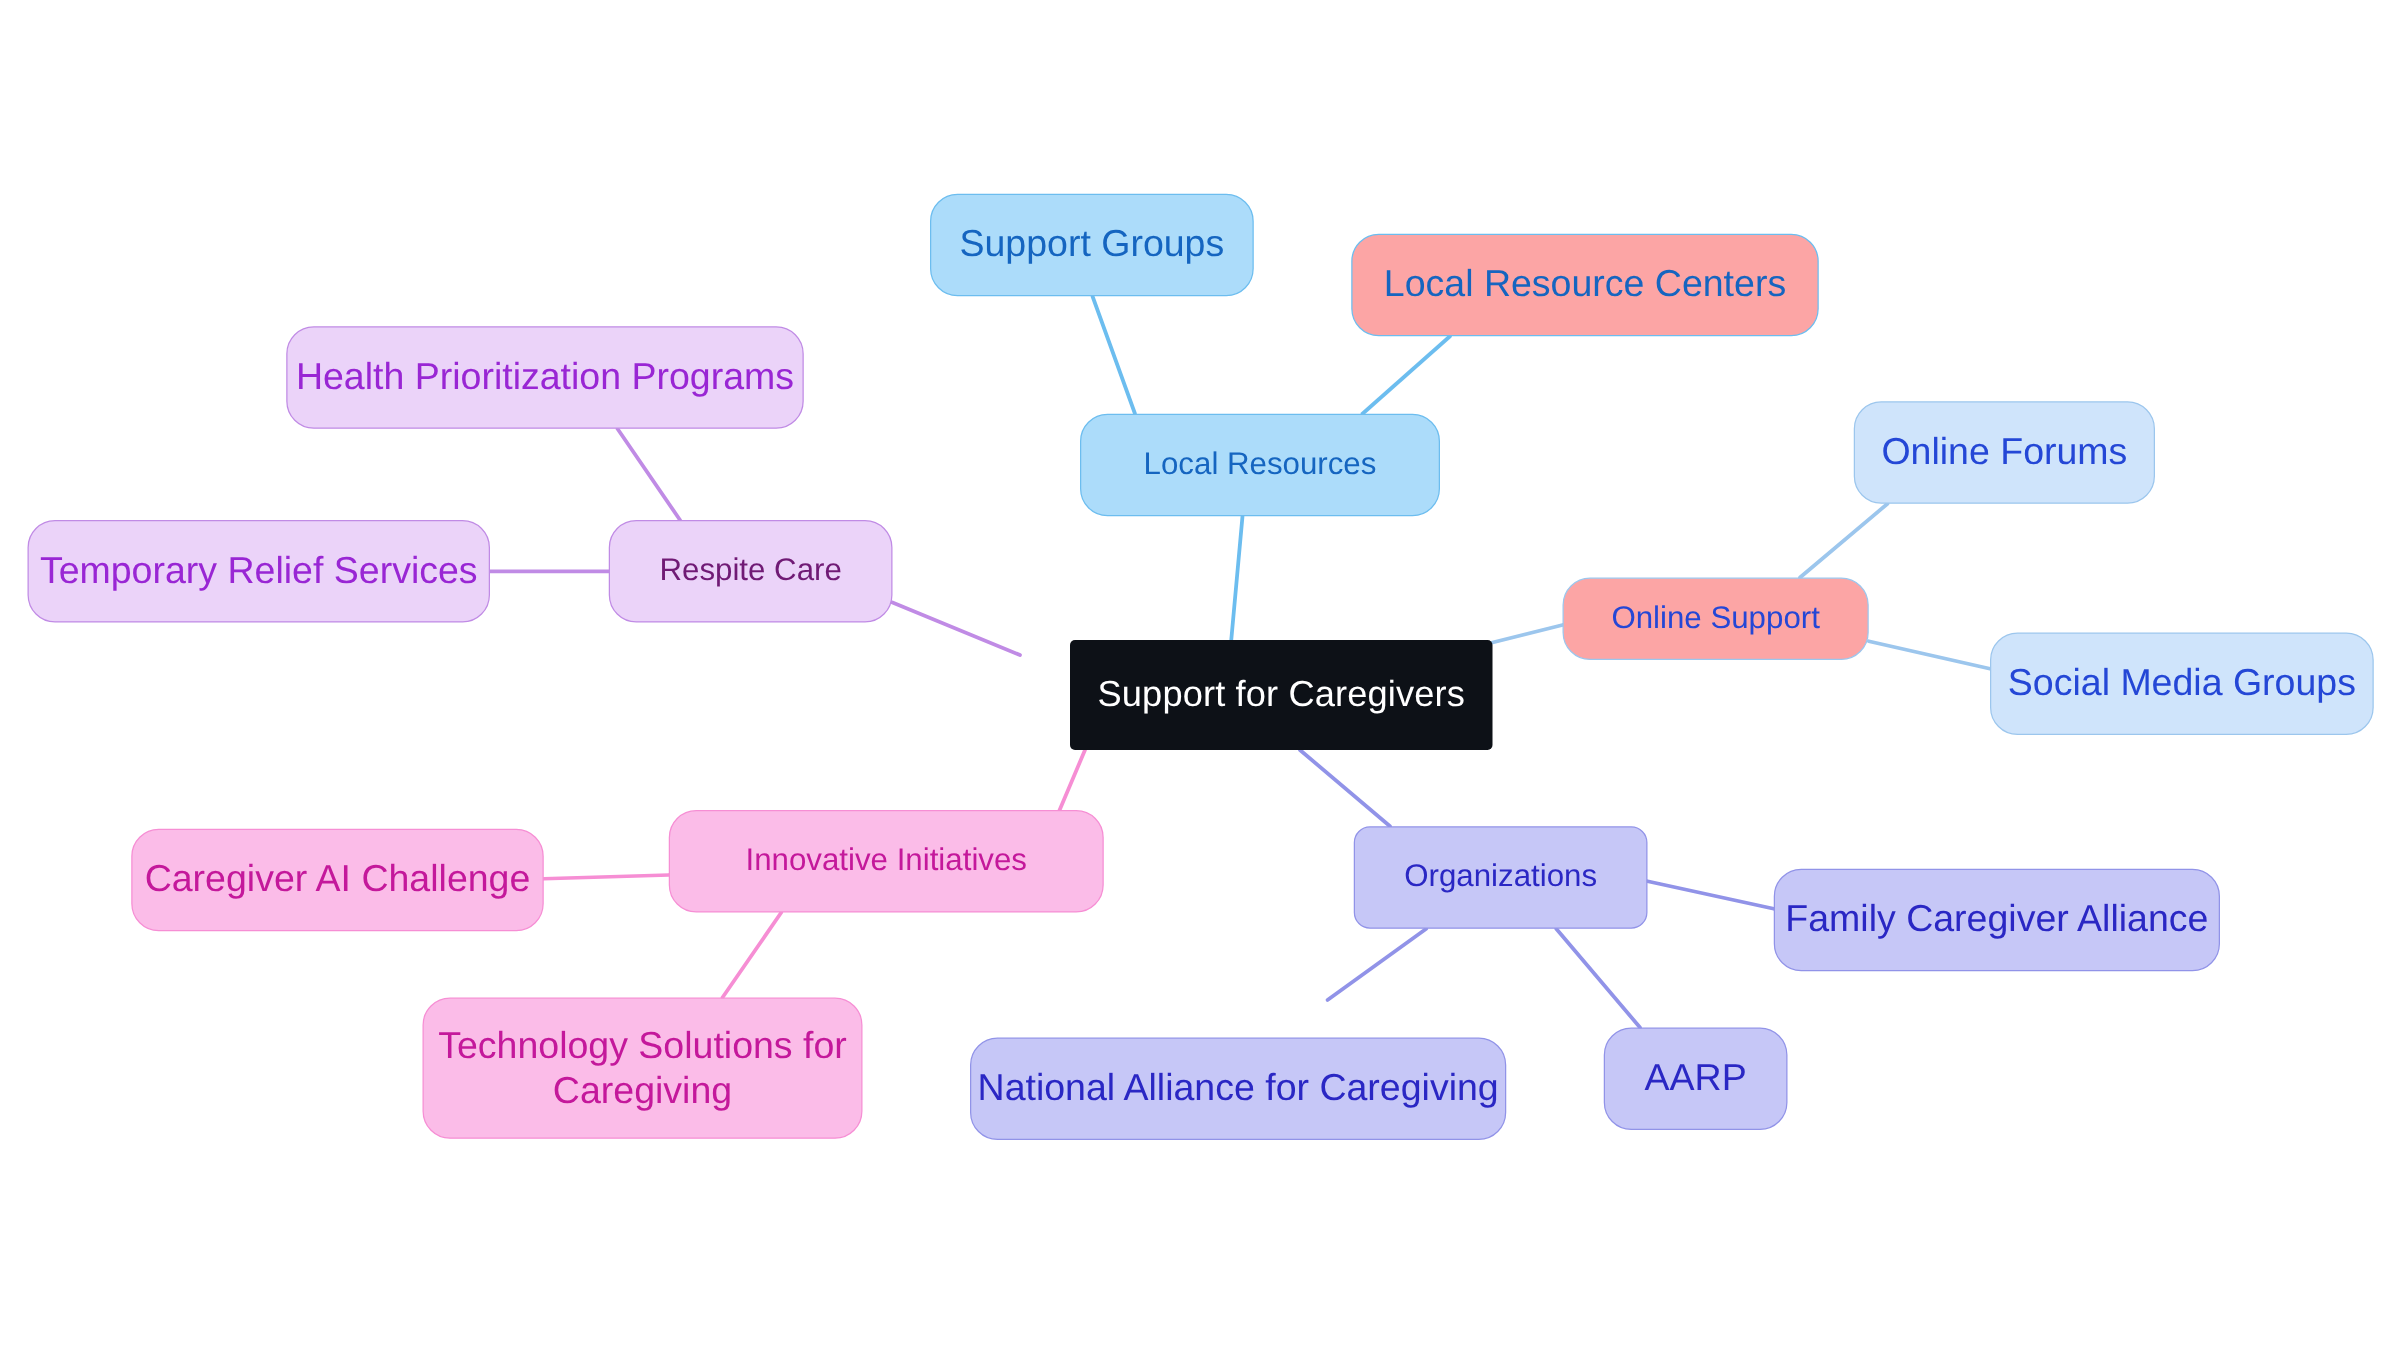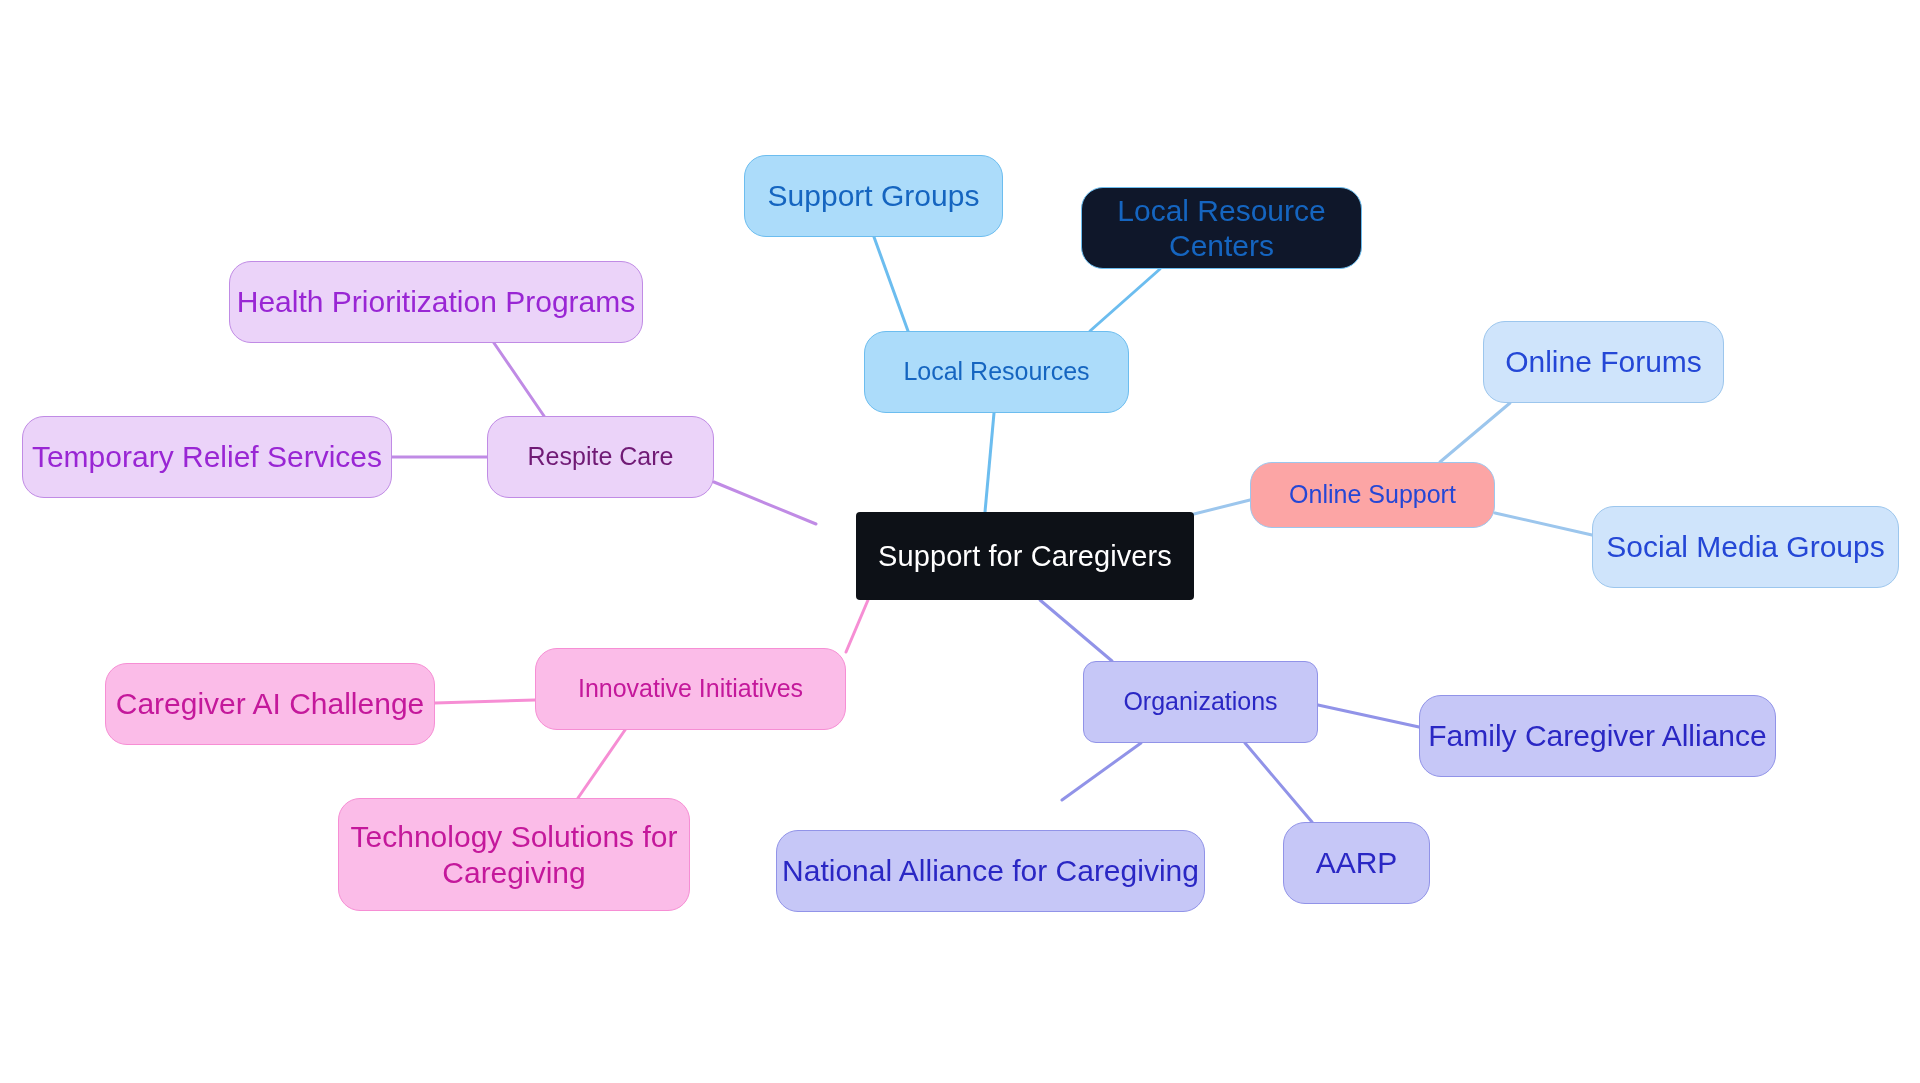--- a/index.html
+++ b/index.html
@@ -74,26 +74,26 @@
       <line x1="1141" y1="743" x2="1062" y2="800" stroke="#9193E8" stroke-width="3" stroke-linecap="round"></line>
       <line x1="868" y1="600" x2="846" y2="652" stroke="#F68ED4" stroke-width="3" stroke-linecap="round"></line>
       <line x1="535" y1="700" x2="435" y2="703" stroke="#F68ED4" stroke-width="3" stroke-linecap="round"></line>
       <line x1="625" y1="730" x2="578" y2="798" stroke="#F68ED4" stroke-width="3" stroke-linecap="round"></line>
       <line x1="816" y1="524" x2="714" y2="482" stroke="#C08BE5" stroke-width="3" stroke-linecap="round"></line>
       <line x1="544" y1="416" x2="494" y2="343" stroke="#C08BE5" stroke-width="3" stroke-linecap="round"></line>
       <line x1="487" y1="457" x2="392" y2="457" stroke="#C08BE5" stroke-width="3" stroke-linecap="round"></line>
     </svg>
   <div id="node-layer">
       <div class="mm-node root" style="left: 816px; top: 512px; width: 338px; height: 88px; background: rgb(13, 17, 23); color: rgb(255, 255, 255);">Support for Caregivers</div>
-      <div class="mm-node branch" style="left: 864px; top: 331px; width: 265px; height: 82px; background: rgb(172, 220, 250); color: rgb(21, 101, 192); border-color: rgb(108, 189, 239);">Local Resources</div>
+      <div class="mm-node branch" style="left: 864px; top: 331px; width: 288px; height: 82px; background: rgb(172, 220, 250); color: rgb(21, 101, 192); border-color: rgb(108, 189, 239);">Local Resources</div>
       <div class="mm-node leaf" style="left: 744px; top: 155px; width: 259px; height: 82px; background: rgb(172, 220, 250); color: rgb(21, 101, 192); border-color: rgb(108, 189, 239);">Support Groups</div>
-      <div class="mm-node leaf" style="left: 1081px; top: 187px; width: 281px; height: 82px; background: #0f172a; color: rgb(21, 101, 192); border-color: rgb(108, 189, 239);">Local Resource Centers</div>
+      <div class="mm-node leaf" style="left: 1081px; top: 187px; width: 374px; height: 82px; background: #fca5a5; color: rgb(21, 101, 192); border-color: rgb(108, 189, 239);">Local Resource Centers</div>
       <div class="mm-node branch" style="left: 1250px; top: 462px; width: 245px; height: 66px; background: #fca5a5; color: rgb(36, 71, 214); border-color: rgb(156, 198, 237);">Online Support</div>
       <div class="mm-node branch" style="left: 1083px; top: 661px; width: 235px; height: 82px; background: rgb(198, 199, 247); color: rgb(42, 39, 196); border-color: rgb(145, 147, 232); border-radius: 13px;">Organizations</div>
-      <div class="mm-node branch" style="left: 535px; top: 648px; width: 311px; height: 82px; background: rgb(251, 188, 232); color: rgb(196, 24, 155); border-color: rgb(246, 142, 212);">Innovative Initiatives</div>
+      <div class="mm-node branch" style="left: 535px; top: 648px; width: 348px; height: 82px; background: rgb(251, 188, 232); color: rgb(196, 24, 155); border-color: rgb(246, 142, 212);">Innovative Initiatives</div>
       <div class="mm-node branch" style="left: 487px; top: 416px; width: 227px; height: 82px; background: rgb(235, 211, 249); color: #701a75; border-color: rgb(192, 139, 229);">Respite Care</div>
       <div class="mm-node leaf" style="left: 1483px; top: 321px; width: 241px; height: 82px; background: rgb(207, 228, 251); color: rgb(36, 71, 214); border-color: rgb(156, 198, 237);">Online Forums</div>
       <div class="mm-node leaf" style="left: 1592px; top: 506px; width: 307px; height: 82px; background: rgb(207, 228, 251); color: rgb(36, 71, 214); border-color: rgb(156, 198, 237);">Social Media Groups</div>
       <div class="mm-node leaf" style="left: 1419px; top: 695px; width: 357px; height: 82px; background: rgb(198, 199, 247); color: rgb(42, 39, 196); border-color: rgb(145, 147, 232);">Family Caregiver Alliance</div>
       <div class="mm-node leaf" style="left: 1283px; top: 822px; width: 147px; height: 82px; background: rgb(198, 199, 247); color: rgb(42, 39, 196); border-color: rgb(145, 147, 232);">AARP</div>
       <div class="mm-node leaf" style="left: 776px; top: 800px; width: 429px; height: 82px; background: rgb(198, 199, 247); color: rgb(42, 39, 196); border-color: rgb(145, 147, 232); margin-top: 30px;">National Alliance for Caregiving</div>
       <div class="mm-node leaf" style="left: 105px; top: 663px; width: 330px; height: 82px; background: rgb(251, 188, 232); color: rgb(196, 24, 155); border-color: rgb(246, 142, 212);">Caregiver AI Challenge</div>
       <div class="mm-node leaf" style="left: 338px; top: 798px; width: 352px; height: 113px; background: rgb(251, 188, 232); color: rgb(196, 24, 155); border-color: rgb(246, 142, 212);">Technology Solutions for
 Caregiving</div>
       <div class="mm-node leaf" style="left: 229px; top: 261px; width: 414px; height: 82px; background: rgb(235, 211, 249); color: rgb(153, 38, 212); border-color: rgb(192, 139, 229);">Health Prioritization Programs</div>

